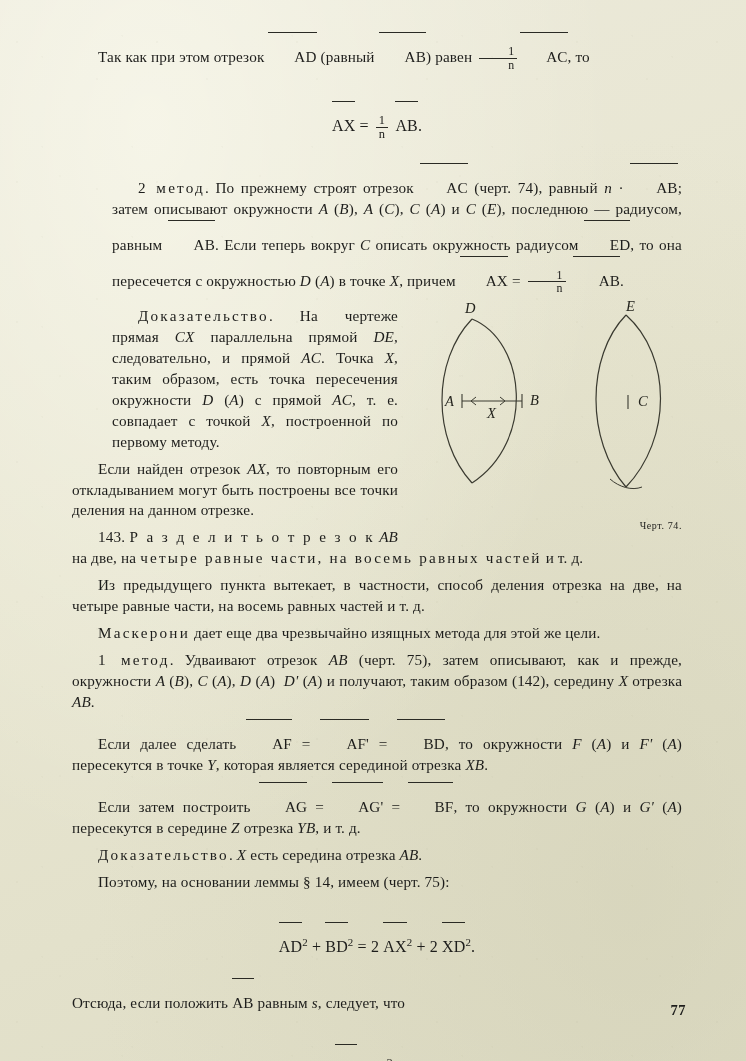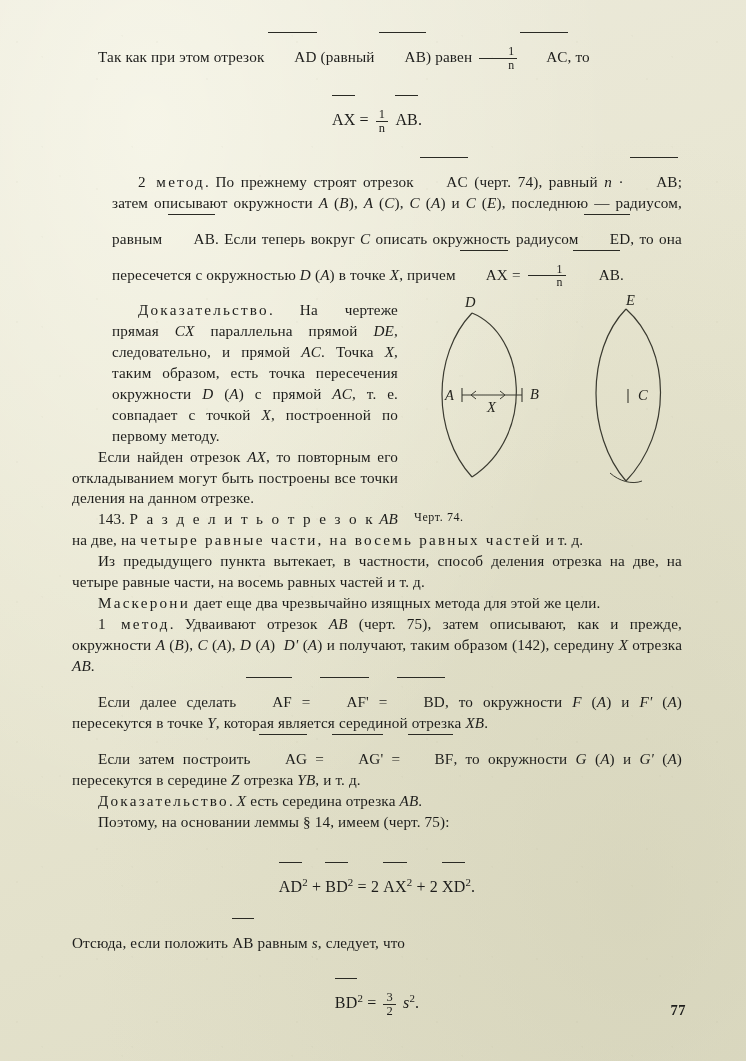--- a/index.html
+++ b/index.html
@@ -47,35 +47,35 @@
   p {
     margin: 0;
     font-size: 15.2px;
     line-height: 1.38;
     text-align: justify;
     text-indent: 26px;
     letter-spacing: 0.15px;
   }
   p.noind { text-indent: 0; }
   .sp { margin-top: 11px; margin-left: 40px; }
-  .sp-s { }
+  .sp-s { margin-top: 6px; }
   .spaced {
     letter-spacing: 2.2px;
   }
   .ovl {
     border-top: 1px solid #2a2a24;
     padding-top: 16px;
     display: inline-block;
     line-height: 1.05;
   }
   i.v { font-style: italic; }
   .eq {
     text-align: center;
     text-indent: 0;
-    margin-top: 24px;
+    margin-top: 30px;
     font-size: 16px;
   }
   .frac {
     display: inline-block;
     vertical-align: -0.55em;
     text-align: center;
     font-size: 0.78em;
     line-height: 1.05;
     margin: 0 3px;
   }
@@ -89,22 +89,22 @@
     width: 268px;
     height: 230px;
     margin: 6px 0 4px 16px;
     position: relative;
   }
   .figcap {
     position: absolute;
     bottom: 0;
     left: 0;
     width: 100%;
-    text-align: left;
-    font-size: 12px;
+    text-align: right;
+    font-size: 10px;
     text-indent: 0;
     letter-spacing: 0.6px;
   }
   .pageno {
     position: absolute;
     right: 60px;
     bottom: 42px;
     font-size: 14.5px;
     font-weight: bold;
     letter-spacing: 0.5px;

